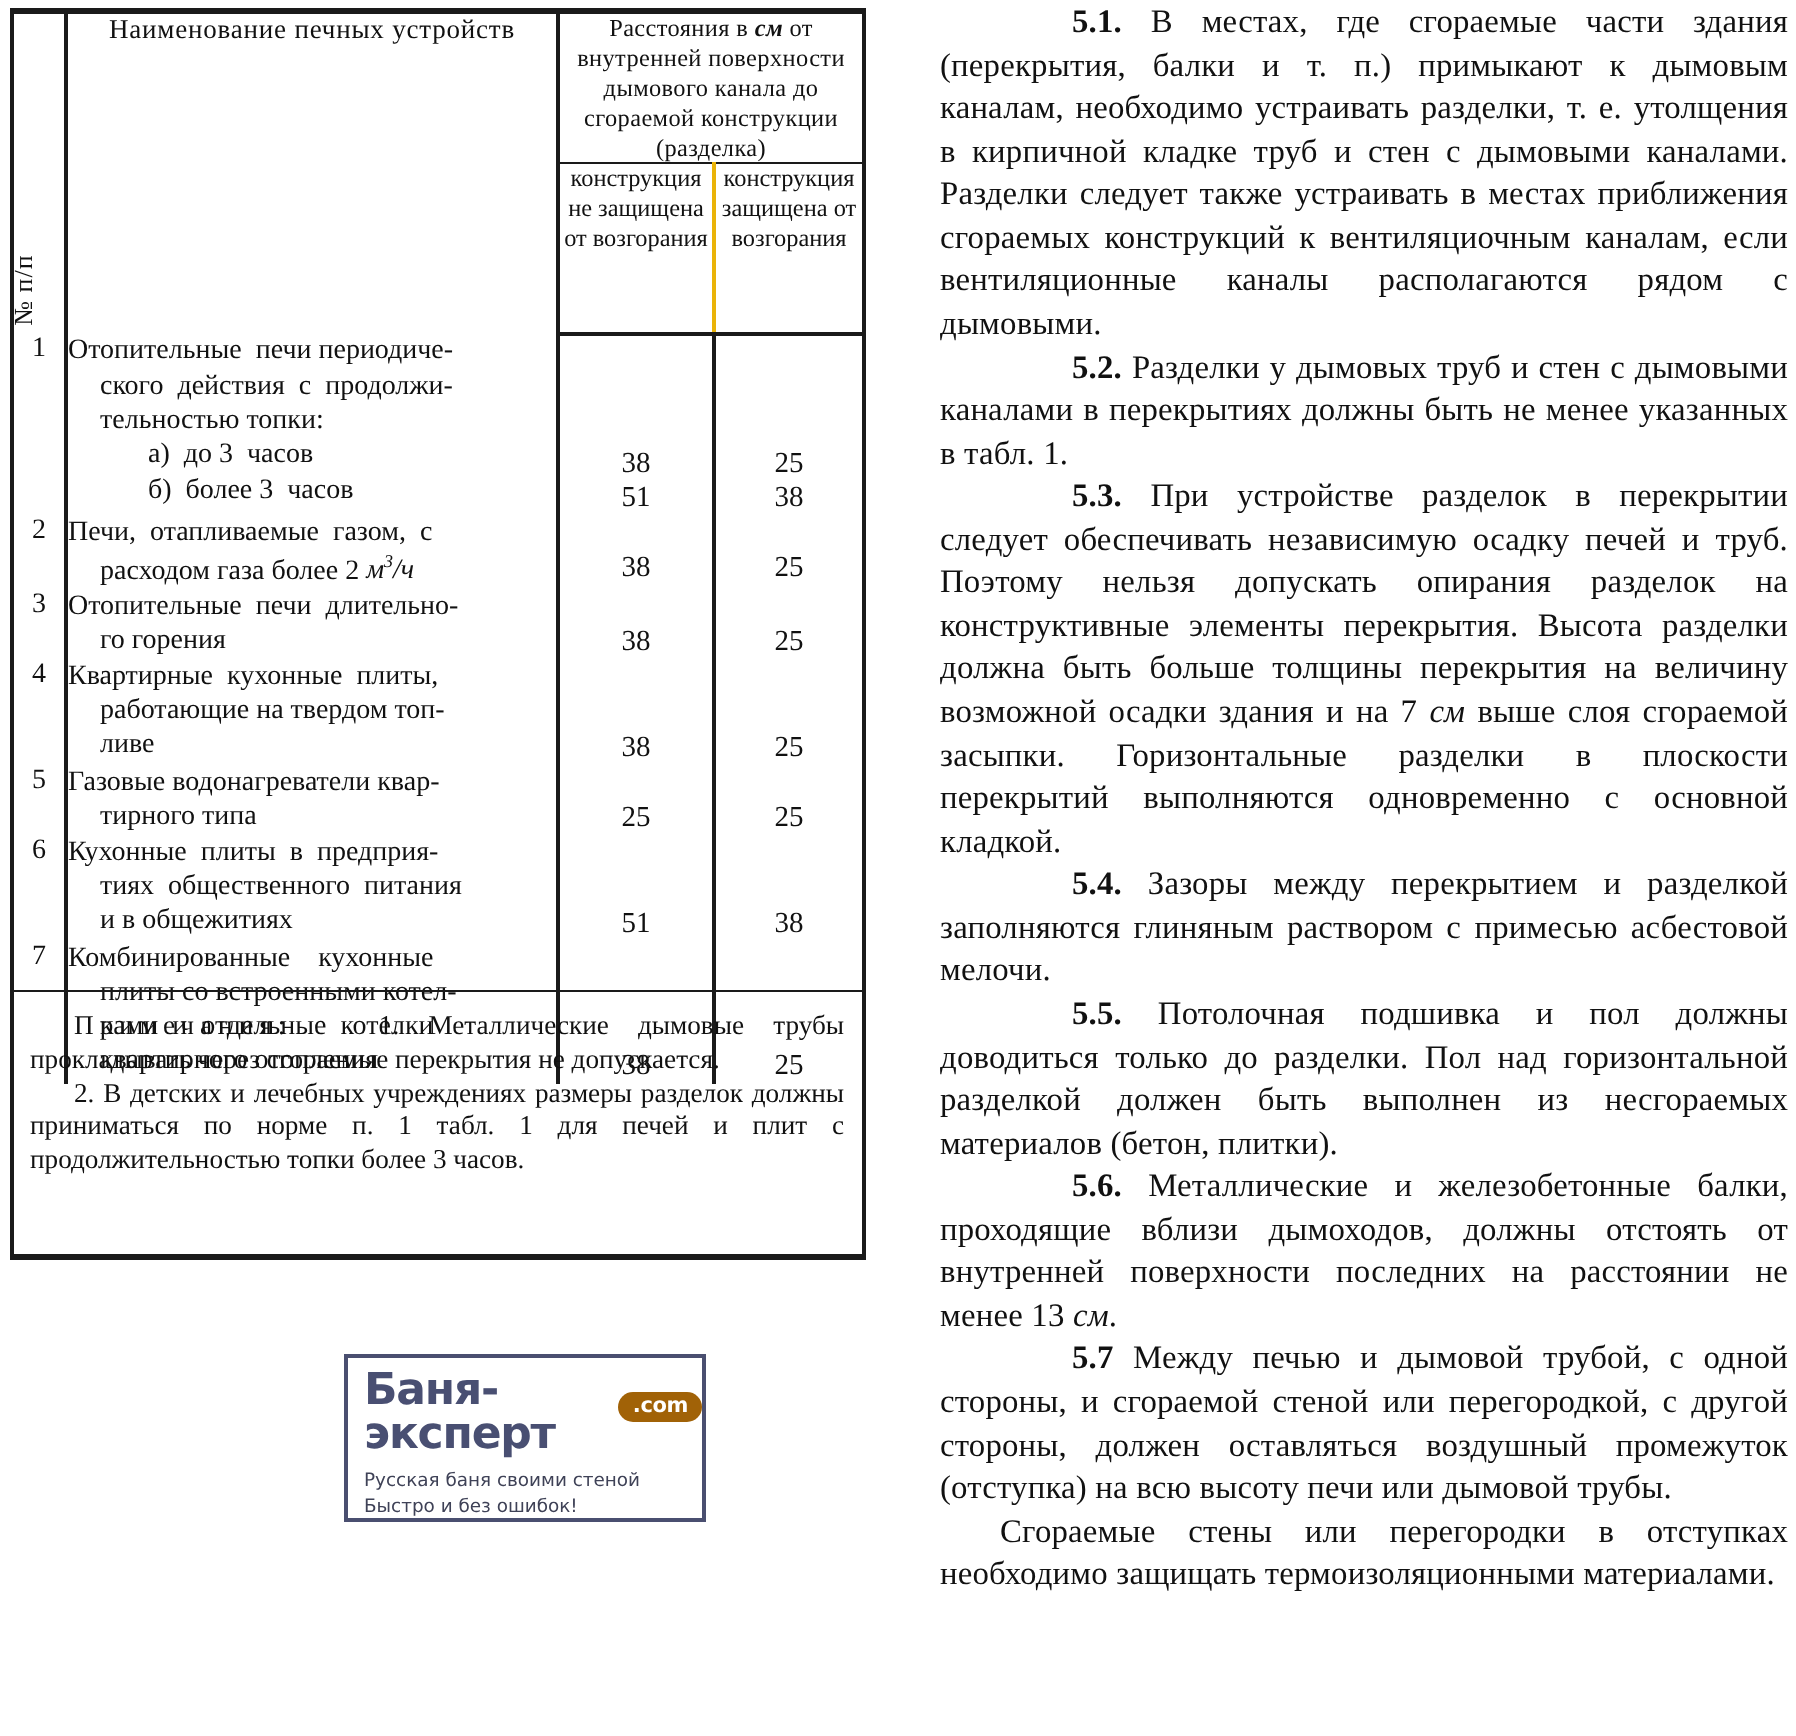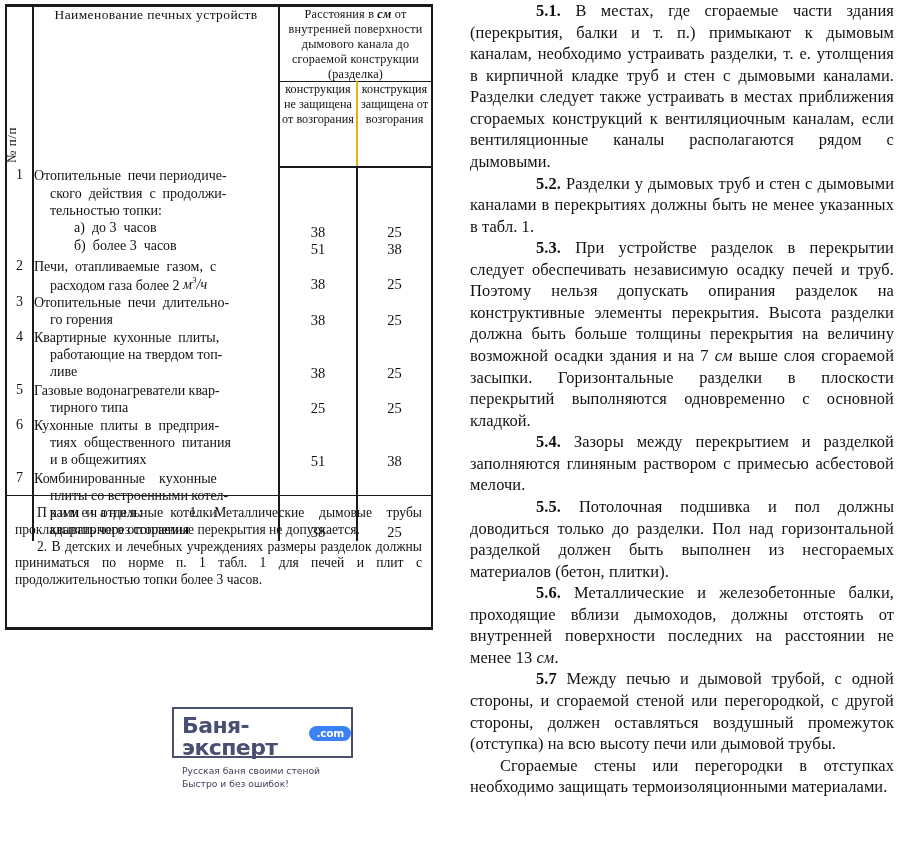--- a/index.html
+++ b/index.html
@@ -157,43 +157,43 @@
   #notes p { margin: 0; text-indent: 22px; }
   .sp-head {
     letter-spacing: 3px;
     font-weight: normal;
   }
 
   
   #logo-box {
     position: absolute;
     left: 167px;
-    top: 707px;
+    top: 677px;
     width: 181px;
-    height: 51px;
+    height: 84px;
     border: 2px solid #4a4f70;
     background: #ffffff;
     box-sizing: border-box;
     padding: 6px 0 11px 8px;
     font-family: "DejaVu Sans", "Liberation Sans", sans-serif;
   }
   #logo-word {
     display: flex;
     align-items: center;
     gap: 3px;
   }
   #logo-text {
     font-size: 22px;
     font-weight: bold;
     color: #494f72;
     letter-spacing: -0.6px;
     line-height: 1;
   }
   #logo-badge {
-    background: #3b82f6;
+    background: #a16207;
     color: #ffffff;
     font-size: 10.5px;
     font-weight: bold;
     border-radius: 9px;
     padding: 2px 7px 2.5px 7px;
     line-height: 1;
     letter-spacing: -0.2px;
     position: relative;
     top: -4px;
   }

